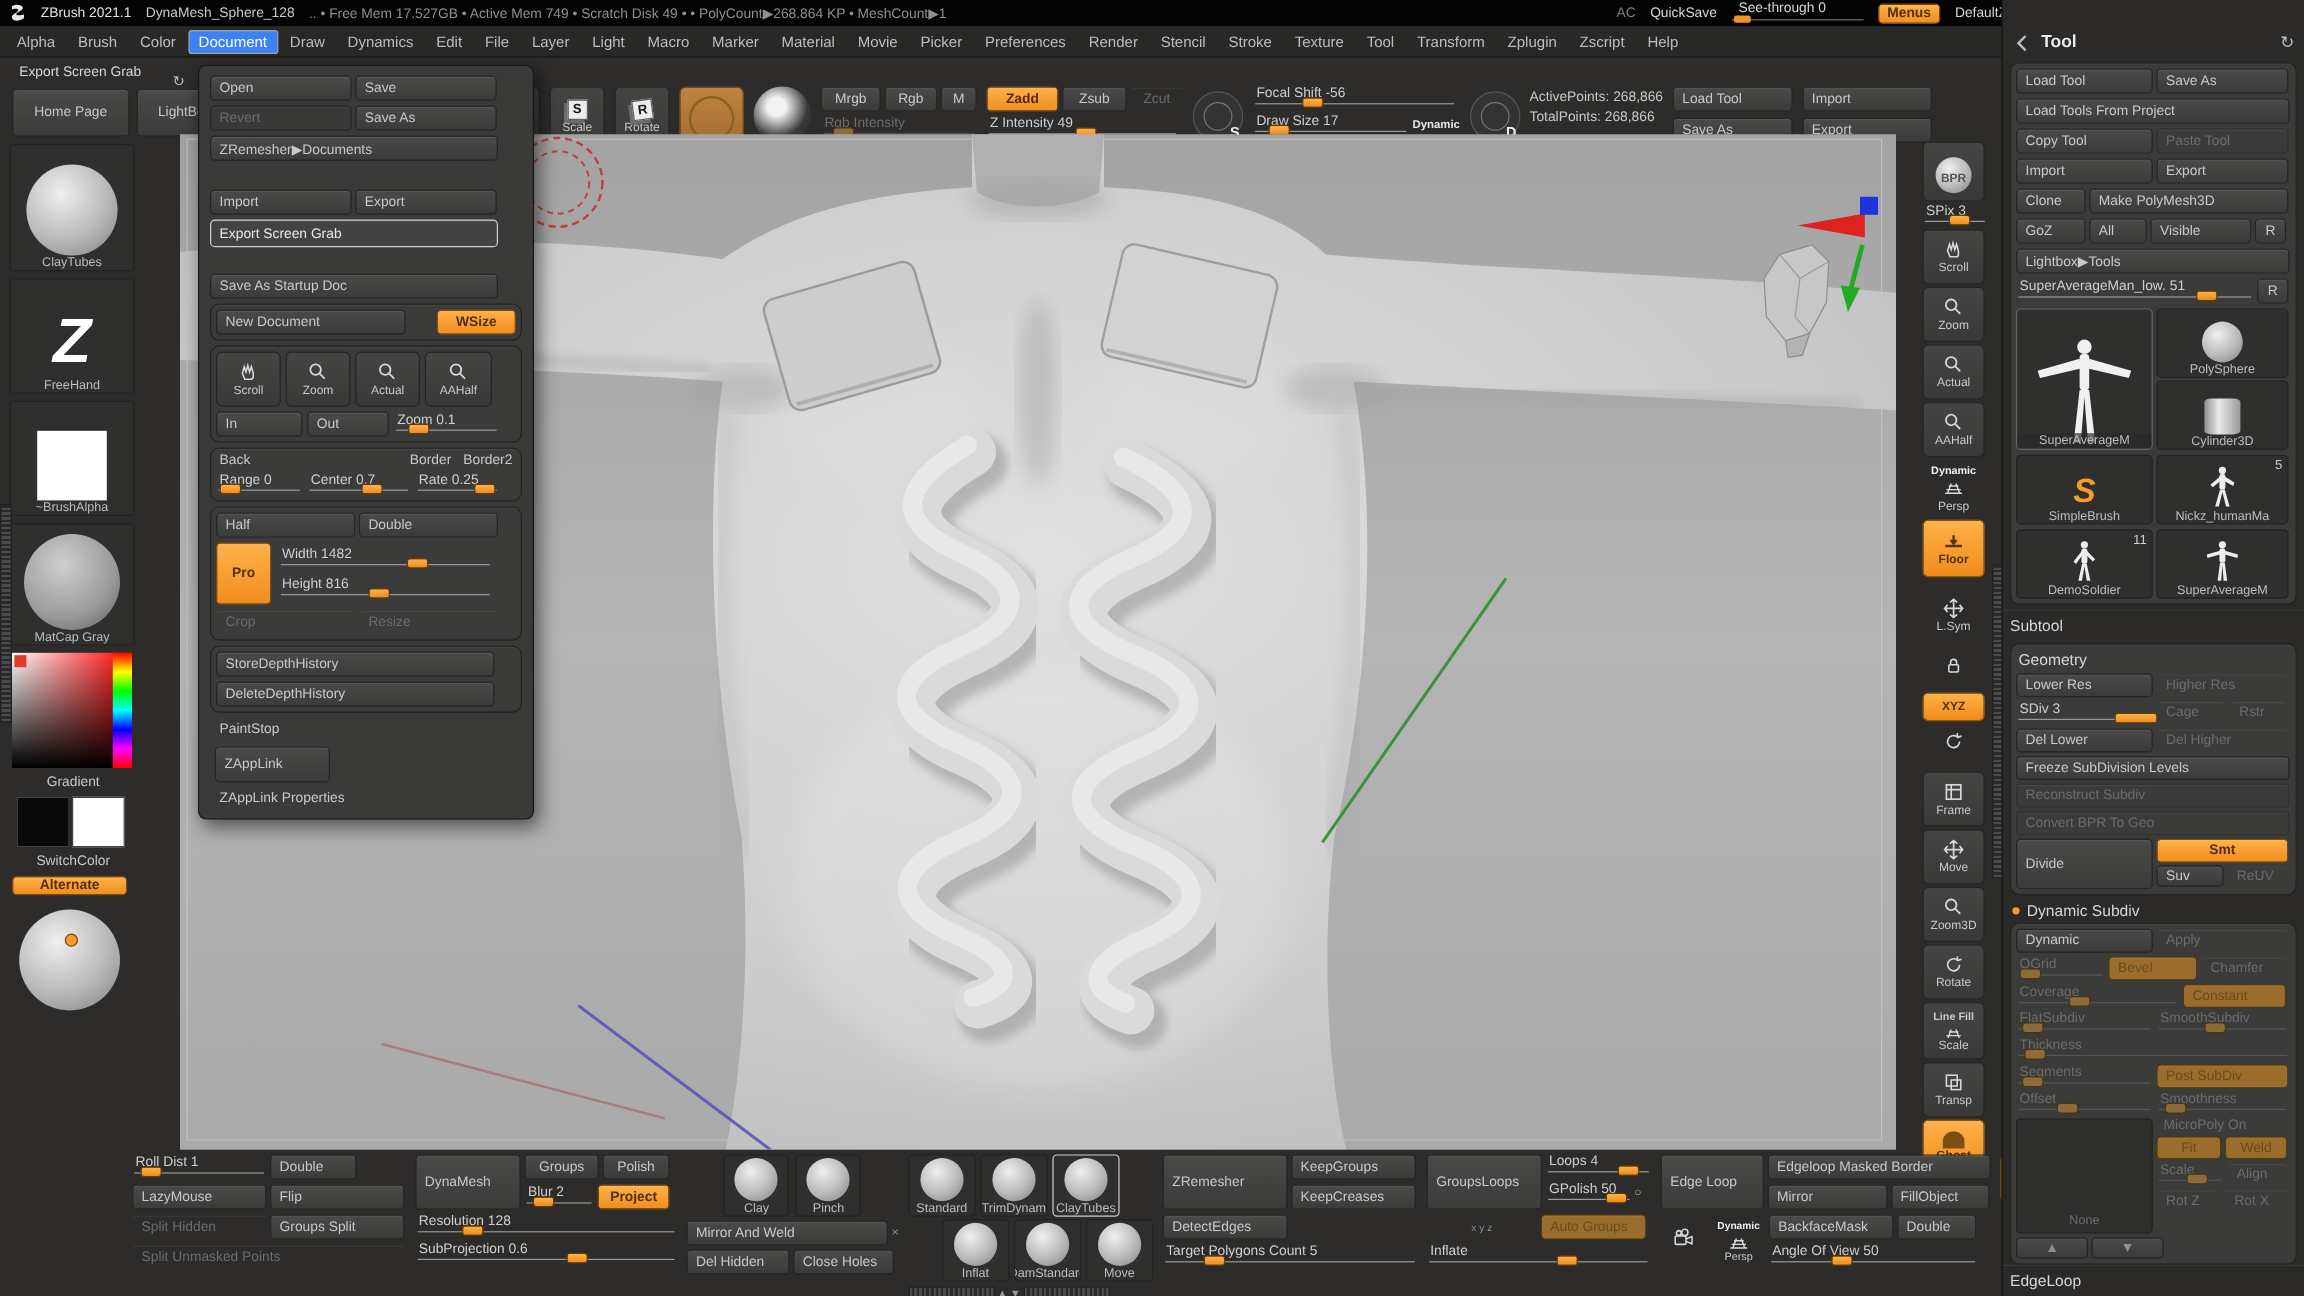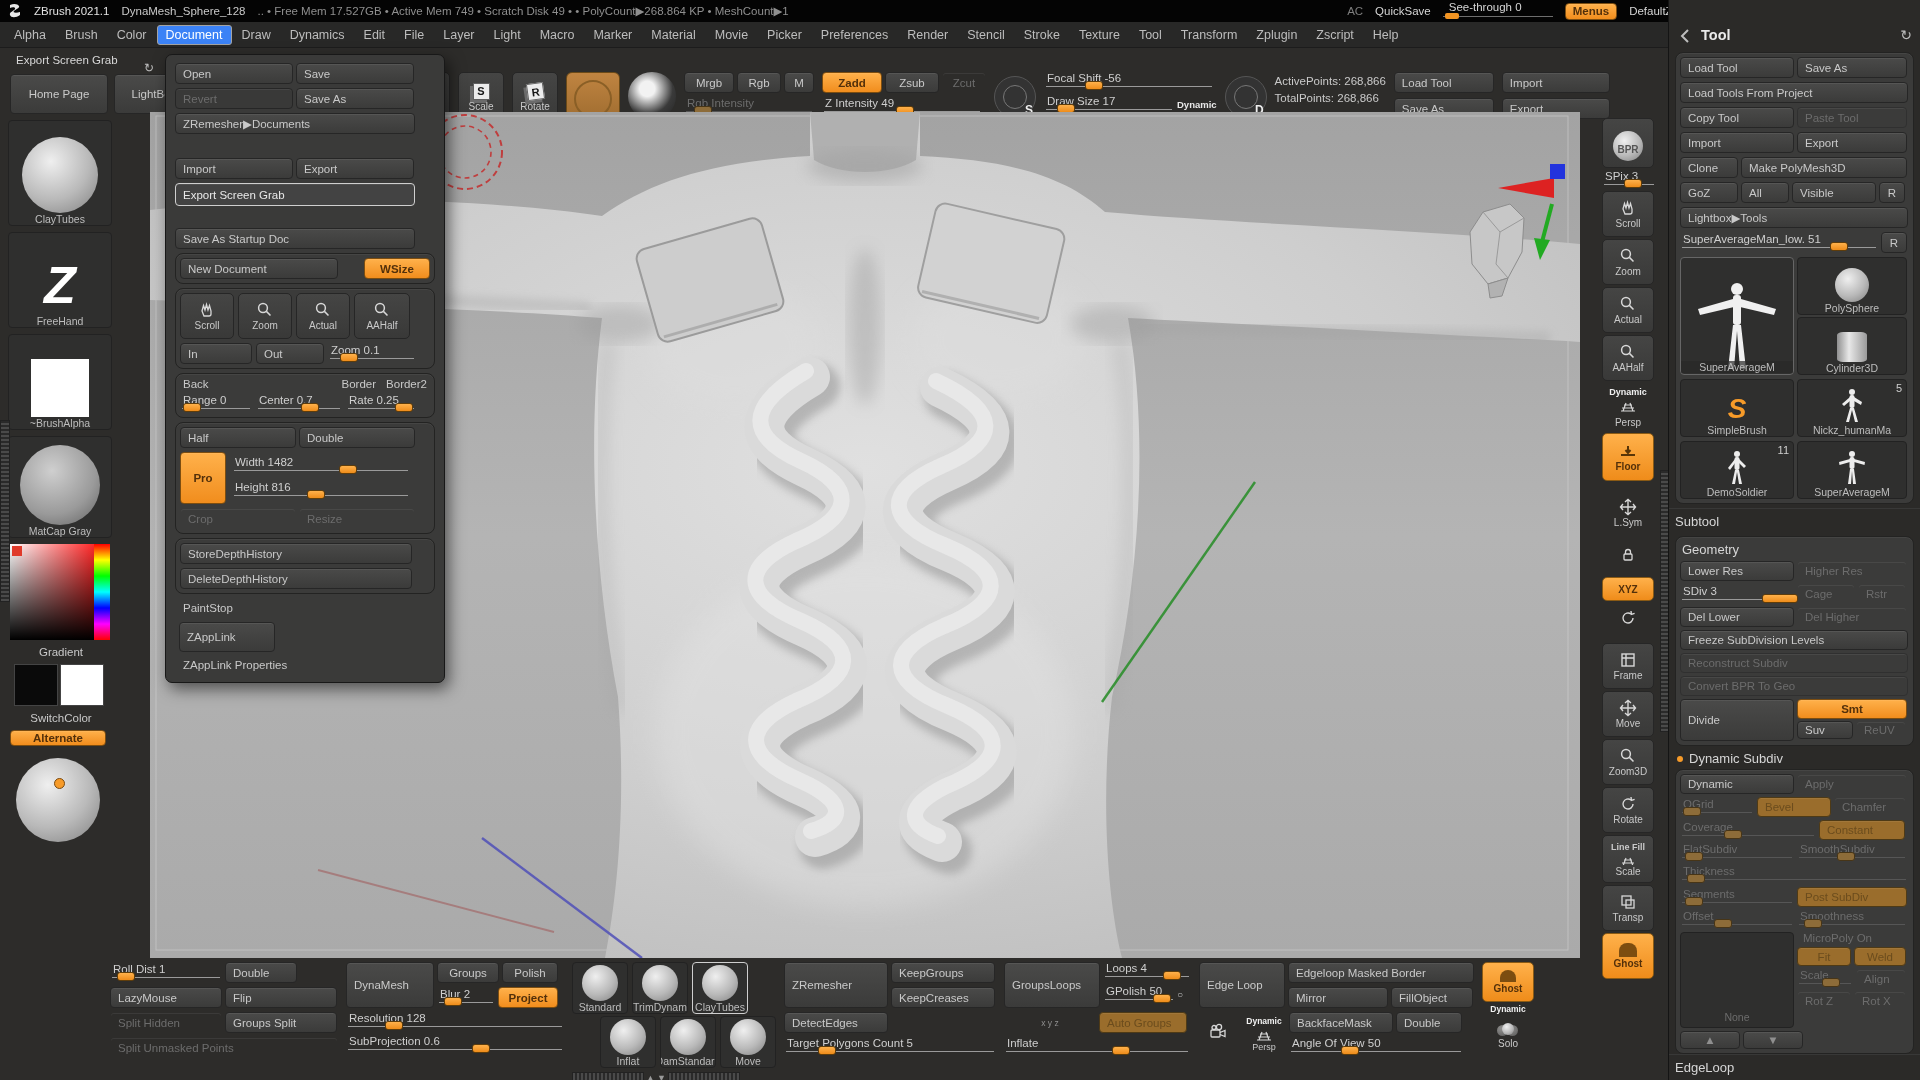--- a/index.html
+++ b/index.html
@@ -647,20 +647,40 @@
           <i class="t"></i>
           <b class="h" style="left:18%"></b>
         </div>
     <div class="sl" style="width:218px">
       <span class="n">SubProjection 0.6</span>
           <i class="t"></i>
           <b class="h" style="left:58%"></b>
         </div>
   </div>
 
+  <div class="col" style="gap:3px">
+    <div class="r" style="gap:6px;justify-content:center">
+      <div class="thumb" style="width:54px;height:52px">
+        <div class="sphere" style="width:36px;height:36px"></div>
+            <span>Clay</span>
+          </div>
+      <div class="thumb" style="width:54px;height:52px">
+        <div class="sphere" style="width:36px;height:36px"></div>
+            <span>Pinch</span>
+          </div>
+    </div>
+    <div class="r">
+      <span class="b" style="width:168px">Mirror And Weld</span>
+      <span style="color:#8f8f8f;font-size:10px">×</span>
+    </div>
+    <div class="r">
+          <span class="b" style="width:86px">Del Hidden</span>
+      <span class="b" style="width:84px">Close Holes</span>
+        </div>
+  </div>
 
   <div class="col" style="gap:2px">
     <div class="r" style="gap:4px">
       <div class="thumb" style="width:56px;height:52px">
         <div class="sphere" style="width:36px;height:36px"></div>
             <span>Standard</span>
           </div>
       <div class="thumb" style="width:56px;height:52px">
         <div class="sphere" style="width:36px;height:36px"></div>
             <span>TrimDynam</span>

